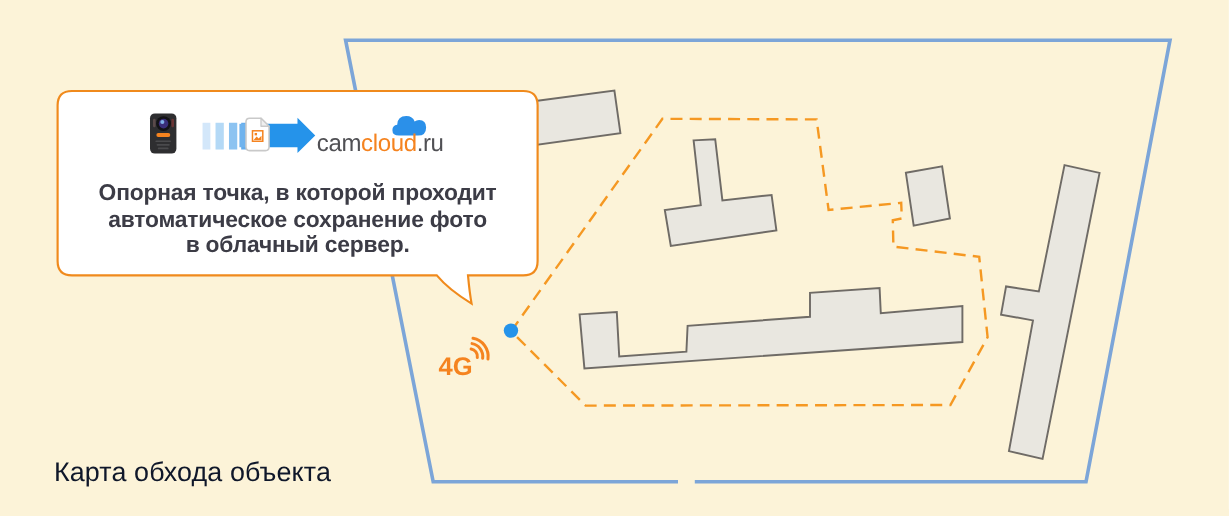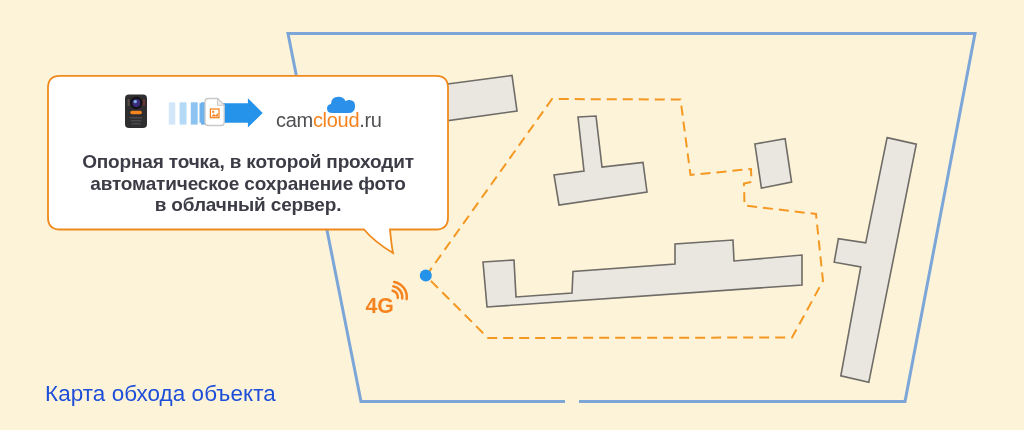--- a/index.html
+++ b/index.html
@@ -1,20 +1,20 @@
 <!DOCTYPE html>
 <html><head>
 <meta charset="utf-8">
 <style>
   html,body{margin:0;padding:0;}
   body{width:1024px;height:430px;overflow:hidden;font-family:"Liberation Sans",sans-serif;}
   .page{position:relative;width:1024px;height:430px;background:#FCF3D8;}
   .caption{position:absolute;left:48px;top:151px;width:400px;text-align:center;
     font-weight:bold;font-size:19px;letter-spacing:-0.15px;line-height:21.5px;color:#3C3C46;}
-  .footer{position:absolute;left:45px;top:381px;font-size:22.4px;color:#1d4ed8;letter-spacing:0.1px;}
+  .footer{position:absolute;left:45px;top:381px;font-size:22.4px;color:#0f172a;letter-spacing:0.1px;}
 </style>
 </head>
 <body>
 <div class="page">
 <svg width="1024" height="430" viewBox="0 0 1024 430" style="position:absolute;left:0;top:0;">
 
   <path d="M 579,401.5 L 905,401.5 L 975,33.5 L 288,33.5 L 361,401.5 L 565,401.5" fill="none" stroke="#7CA5D8" stroke-width="3" stroke-linejoin="miter"></path>
 
   <polygon points="440,85 512,75.5 517,111 445,121" fill="#E9E7E0" stroke="#6F6B66" stroke-width="1.6"></polygon>
 
@@ -76,18 +76,18 @@
     <g>
       <rect x="210.4" y="109" width="8.6" height="8.7" fill="none" stroke="#F5831F" stroke-width="1.25"></rect>
       <rect x="212.2" y="110.8" width="2" height="2" fill="#F5831F"></rect>
       <path d="M 211.4,116.6 L 213.9,113.8 L 215.5,115.5 L 217.9,113.1 L 217.9,116.6 Z" fill="#F5831F"></path>
     </g>
   </g>
 
   <path d="M 332.5,113 q -5.5,0 -5.5,-4.5 q 0,-4 4,-4.6 q 0.3,-7.2 7.5,-7.2 q 5.5,0 7,4.6 q 1.5,-1.4 3.8,-1.4 q 5.8,0 5.8,6.3 q 0,6.8 -6.8,6.8 Z" fill="#2B90E9"></path>
 </svg>
 
-<div style="position:absolute;left:276px;top:109px;font-size:20px;color:#505054;letter-spacing:-0.3px;text-align:right;">cam<span style="color:#F5831F;">cloud</span>.ru</div>
+<div style="position:absolute;left:264px;top:109px;font-size:20px;color:#505054;letter-spacing:-0.3px;text-align:right;">cam<span style="color:#F5831F;">cloud</span>.ru</div>
 
 <div class="caption">Опорная точка, в которой проходит<br>автоматическое сохранение фото<br>в облачный сервер.</div>
 
 <div class="footer">Карта обхода объекта</div>
 </div>
 
 </body></html>

